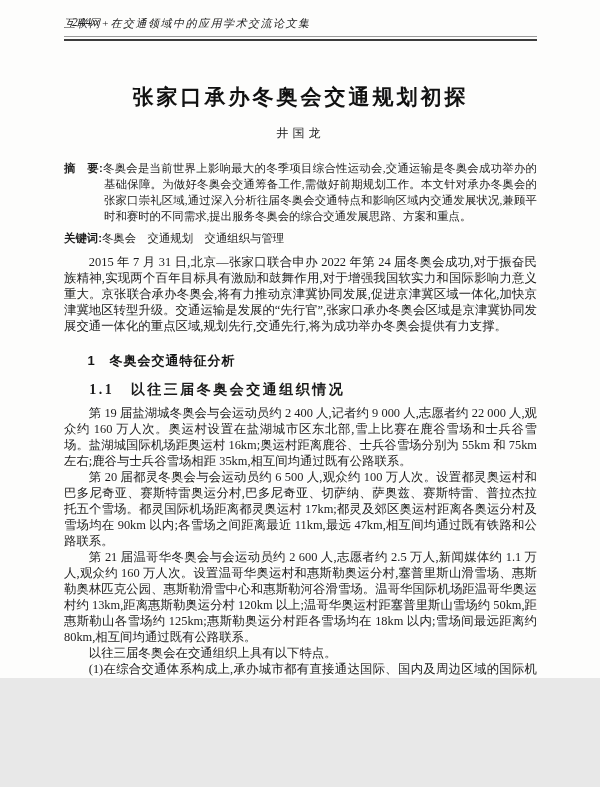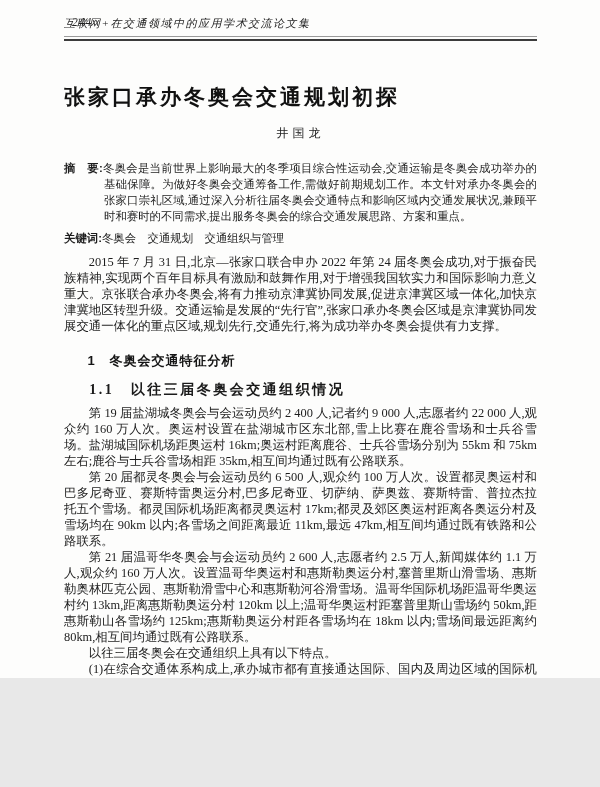--- a/index.html
+++ b/index.html
@@ -42,21 +42,21 @@
   }
   .header-rule {
     margin-top: 4px;
     border-top: 1px solid #9a9a9a;
     border-bottom: 2.5px solid #3c3c3c;
     height: 2px;
   }
   
   .article-title {
     margin-top: 42px;
-    text-align: left;
+    text-align: center;
     font-size: 21px;
     font-weight: bold;
     letter-spacing: 3px;
     color: #111;
   }
   .article-author {
     margin-top: 11px;
     text-align: center;
     font-size: 12px;
     letter-spacing: 4px;

